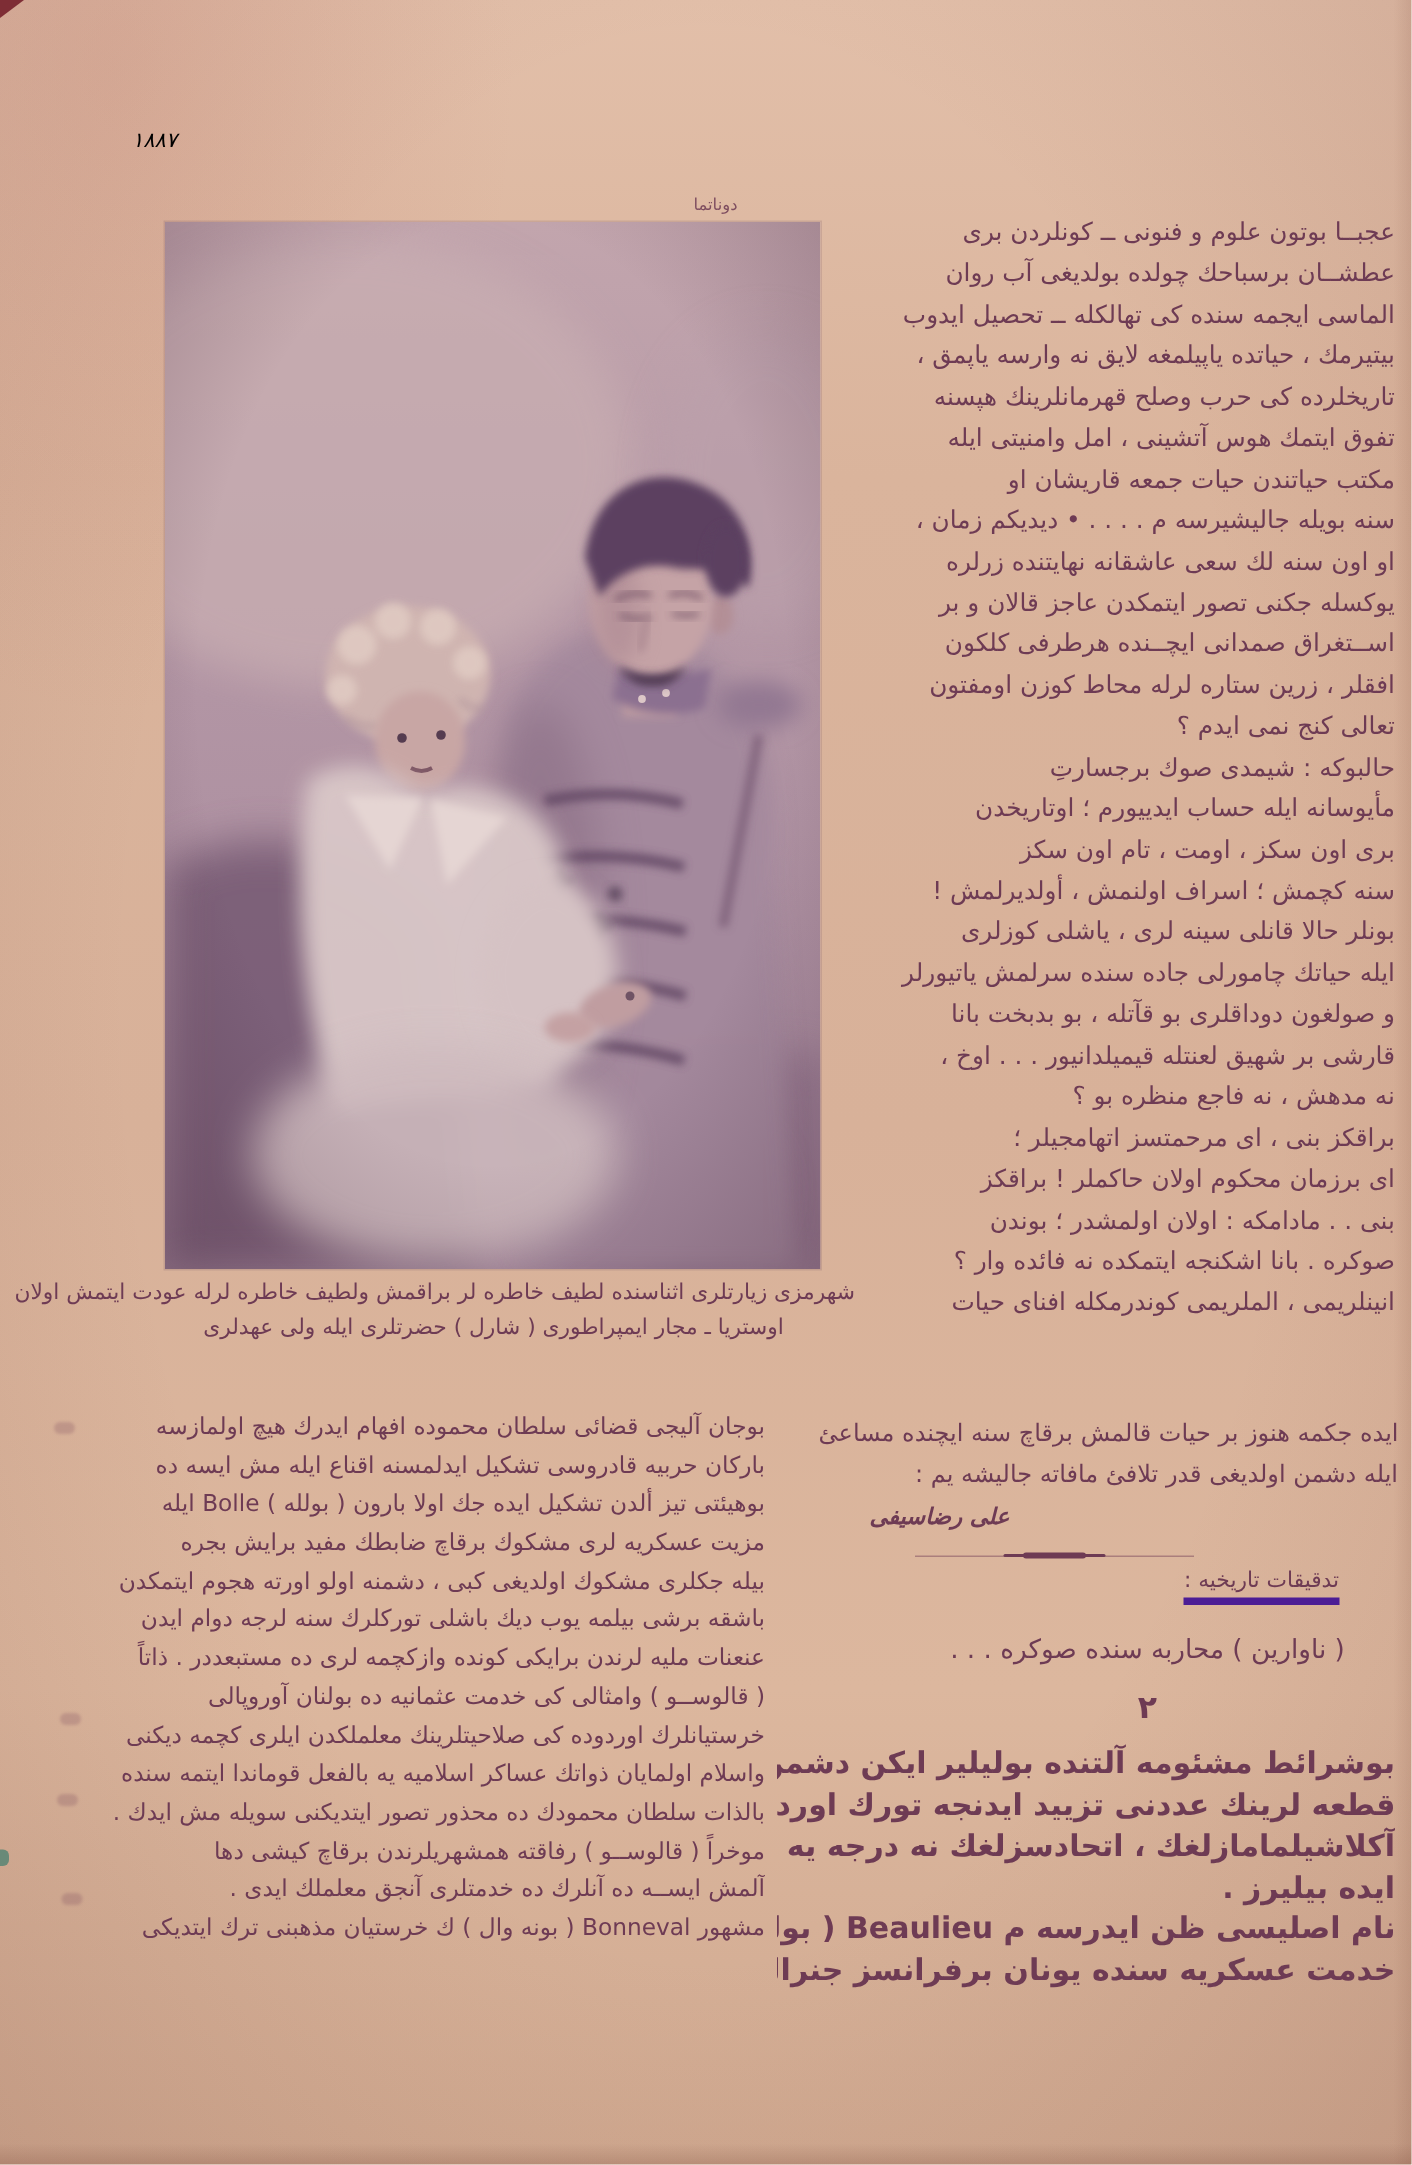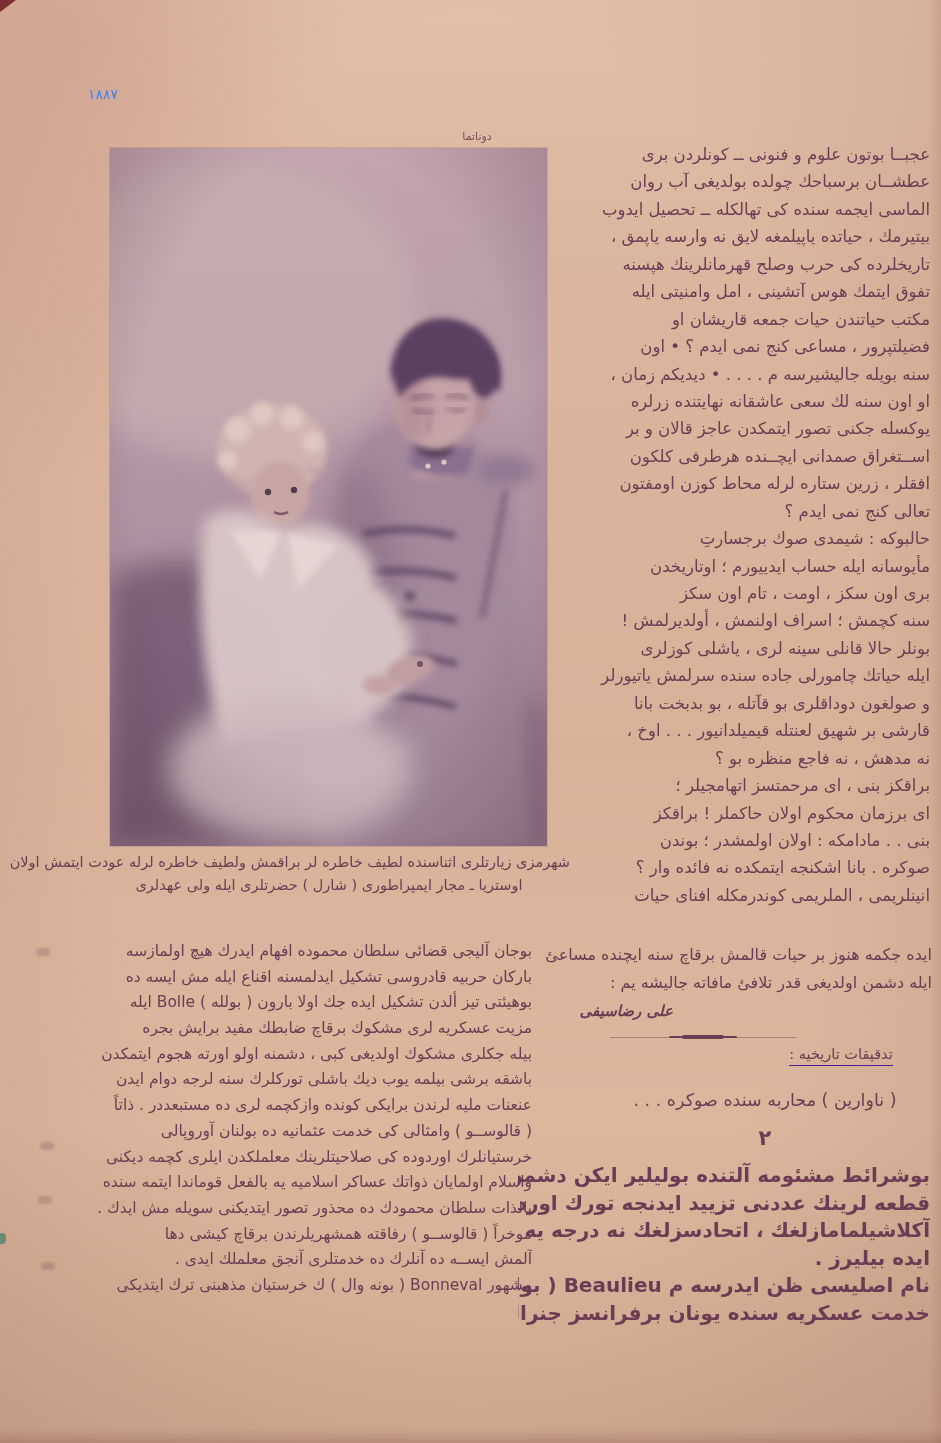--- a/index.html
+++ b/index.html
@@ -9,38 +9,38 @@
     background:
       radial-gradient(ellipse at 8% 3%, rgba(190,110,100,.18) 0%, rgba(190,110,100,0) 22%),
       radial-gradient(ellipse at 50% 46%, rgba(0,0,0,0) 58%, rgba(115,62,52,.14) 100%),
       linear-gradient(180deg,#e2bfa9 0%,#dab49c 22%,#d8b199 52%,#dcb79e 78%,#d0a990 100%);
     color:#6e3b54;
   }
   .abs{position:absolute;}
   .rtl{direction:rtl;unicode-bidi:plaintext;}
   .line{white-space:nowrap;}
   .col .line{overflow:hidden;}
-  .pageno{font-size:14px;letter-spacing:2px;color:#3b82f6;}
+  .pageno{font-size:14px;letter-spacing:2px;color:#000000;font-style:italic;}
   .masthead{font-size:11px;color:#6e3b54;opacity:.85;}
   .col{}
   .article-col{left:558px;top:141px;width:372px;font-size:16.5px;}
   .article-col .line{height:27.45px;line-height:27.45px;}
   .closing{left:540px;top:941px;width:392px;font-size:16px;}
   .closing .line{height:27.5px;line-height:27.5px;}
   .signature{left:543px;top:1002px;width:130px;font-size:15px;font-style:italic;text-align:right;font-weight:bold;}
   .divider{left:610px;top:1036px;width:186px;height:3px;}
   .divider .bar{position:absolute;top:1px;left:0;width:100%;height:1px;background:rgba(110,59,84,.45);}
   .divider .orn{position:absolute;top:-1px;left:72px;width:42px;height:4px;background:#6e3b54;border-radius:2px;box-shadow:14px 0 0 -1px #6e3b54,-14px 0 0 -1px #6e3b54;}
   .sec-header{left:765px;top:1046px;width:152px;font-size:14.5px;text-align:center;}
-  .sec-header span{border-bottom:1px solid #4c1d95;padding-bottom:3px;}
+  .sec-header span{border-bottom:5px solid #4c1d95;padding-bottom:3px;}
   .sec-title{left:600px;top:1090px;width:330px;font-size:17.5px;text-align:center;}
   .sec-num{left:600px;top:1126px;width:330px;font-size:21px;font-weight:bold;text-align:center;}
   .sec-par{left:518px;top:1162px;width:412px;font-size:20px;font-weight:bold;}
   .sec-par .line{height:27.6px;line-height:27.6px;}
-  .left-col{left:80px;top:939px;width:452px;font-size:15.5px;}
+  .left-col{left:58px;top:939px;width:452px;font-size:15.5px;}
   .left-col .line{height:25.7px;line-height:25.7px;}
   .caption{left:88px;top:851px;width:482px;font-size:14.5px;text-align:center;}
   .caption .cap-line{line-height:23px;white-space:nowrap;}
   .photo{left:110px;top:148px;width:437px;height:698px;box-shadow:0 0 0 1px rgba(90,55,80,.15);}
   .corner-tl{left:0;top:0;width:0;height:0;border-top:12px solid #7e2d35;border-right:16px solid transparent;}
   .edge-bottom{left:0;top:1429px;width:941px;height:14px;background:linear-gradient(180deg,rgba(0,0,0,0),rgba(110,60,45,.22));}
   .edge-right{left:929px;top:0;width:12px;height:1443px;background:linear-gradient(270deg,rgba(110,60,45,.12),rgba(0,0,0,0));}
   .speck-green{left:0;top:1233px;width:6px;height:11px;background:#3f7d6e;opacity:.7;border-radius:0 4px 4px 0;}
   .ghost{width:14px;height:8px;border-radius:4px;background:#6e3b54;opacity:.22;filter:blur(1px);}
 </style>
@@ -167,21 +167,20 @@
 </div>
 
 <div class="abs col article-col rtl">
     <div class="line">عجبــا بوتون علوم و فنونى ــ كونلردن برى</div>
     <div class="line">عطشــان برسباحك چولده بولديغى آب روان</div>
     <div class="line">الماسى ايجمه سنده كى تهالكله ــ تحصيل ايدوب</div>
     <div class="line">بيتيرمك ، حياتده ياپيلمغه لايق نه وارسه ياپمق ،</div>
     <div class="line">تاريخلرده كى حرب وصلح قهرمانلرينك هپسنه</div>
     <div class="line">تفوق ايتمك هوس آتشينى ، امل وامنيتى ايله</div>
     <div class="line">مكتب حياتندن حيات جمعه قاريشان او</div>
-    <div class="line">فضيلتپرور ، مساعى كنج نمى ايدم ؟ • اون</div>
     <div class="line">سنه بويله جاليشيرسه م . . . . • ديديكم زمان ،</div>
     <div class="line">او اون سنه لك سعى عاشقانه نهايتنده زرلره</div>
     <div class="line">يوكسله جكنى تصور ايتمكدن عاجز قالان و بر</div>
     <div class="line">اســتغراق صمدانى ايچــنده هرطرفى كلكون</div>
     <div class="line">افقلر ، زرين ستاره لرله محاط كوزن اومفتون</div>
     <div class="line">تعالى كنج نمى ايدم ؟</div>
     <div class="line">حالبوكه : شيمدى صوك برجسارتِ</div>
     <div class="line">مأيوسانه ايله حساب ايدييورم ؛ اوتاريخدن</div>
     <div class="line">برى اون سكز ، اومت ، تام اون سكز</div>
     <div class="line">سنه كچمش ؛ اسراف اولنمش ، أولديرلمش !</div>

